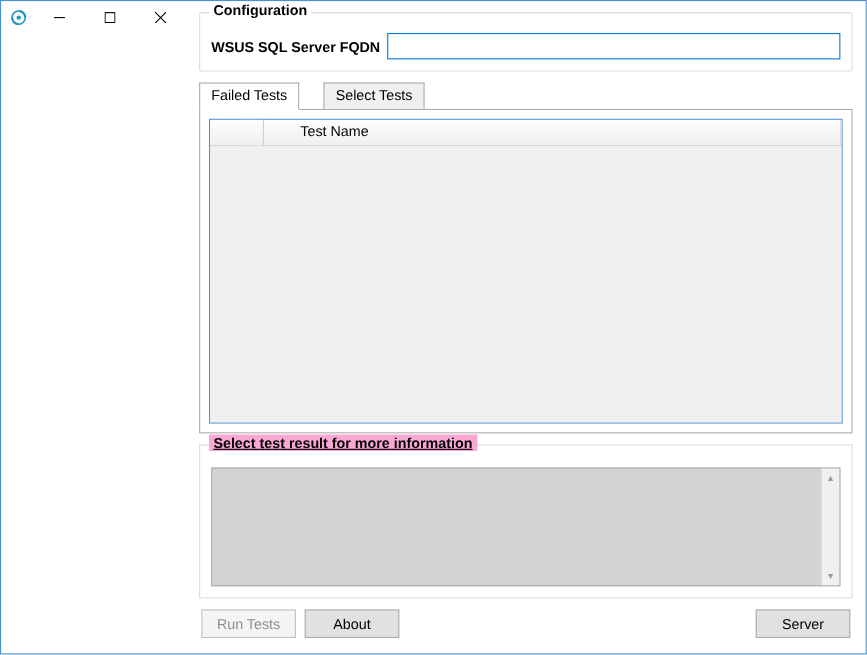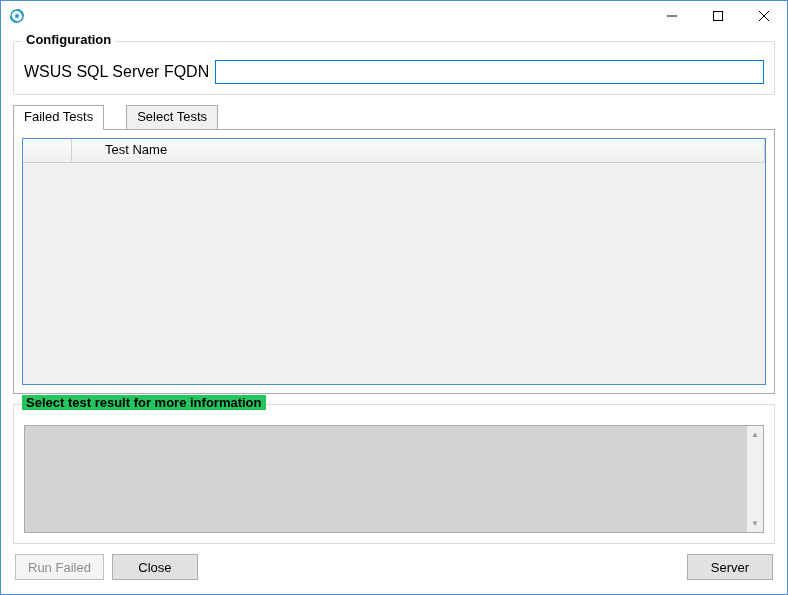--- a/index.html
+++ b/index.html
@@ -13,21 +13,21 @@
       background: #fff;
       color: #000;
     }
     .window {
       width: 788px;
       height: 595px;
       border: 1px solid #4a90d9;
       background: #fff;
       position: relative;
       display: flex;
-      flex-direction: column;
+      flex-direction: row;
     }
     .titlebar {
       height: 30px;
       display: flex;
       align-items: center;
       justify-content: space-between;
       padding: 0 0 0 8px;
     }
     .titlebar-left {
       display: flex;
@@ -76,22 +76,23 @@
       padding: 0 4px;
       font-weight: bold;
       font-size: 13px;
     }
     .config-row {
       display: flex;
       align-items: center;
       gap: 6px;
     }
     .config-label {
-      font-size: 16px;
+      font-size: 13px;
       white-space: nowrap;
+      font-weight: bold;
     }
     .config-input {
       flex: 1;
       height: 24px;
       border: 1px solid #0078d7;
       padding: 2px 4px;
       font-family: inherit;
       font-size: 13px;
       outline: none;
     }
@@ -166,24 +167,25 @@
       border: 1px solid #dcdcdc;
       position: relative;
       padding: 20px 10px 10px 10px;
       height: 140px;
       display: flex;
     }
     .result-title {
       position: absolute;
       top: -10px;
       left: 8px;
-      background: #22c55e;
+      background: #f9a8d4;
       padding: 0 4px;
       font-weight: bold;
       font-size: 13px;
+      text-decoration: underline;
     }
     .result-text {
       flex: 1;
       background: #d3d3d3;
       border: 1px solid #acacac;
       position: relative;
     }
     .result-scrollbar {
       position: absolute;
       right: 0;
@@ -297,22 +299,22 @@
       <div class="result-text">
         <div class="result-scrollbar">
           <div class="scroll-arrow">▲</div>
           <div class="scroll-arrow">▼</div>
         </div>
       </div>
     </div>
 
     <div class="footer">
       <div class="footer-left">
-        <button class="btn" disabled="">Run Failed</button>
-        <button class="btn">Close</button>
+        <button class="btn" disabled="">Run Tests</button>
+        <button class="btn">About</button>
       </div>
       <div class="footer-right">
         <button class="btn">Server</button>
       </div>
     </div>
 
   </div>
 </div>
 
 </body></html>

